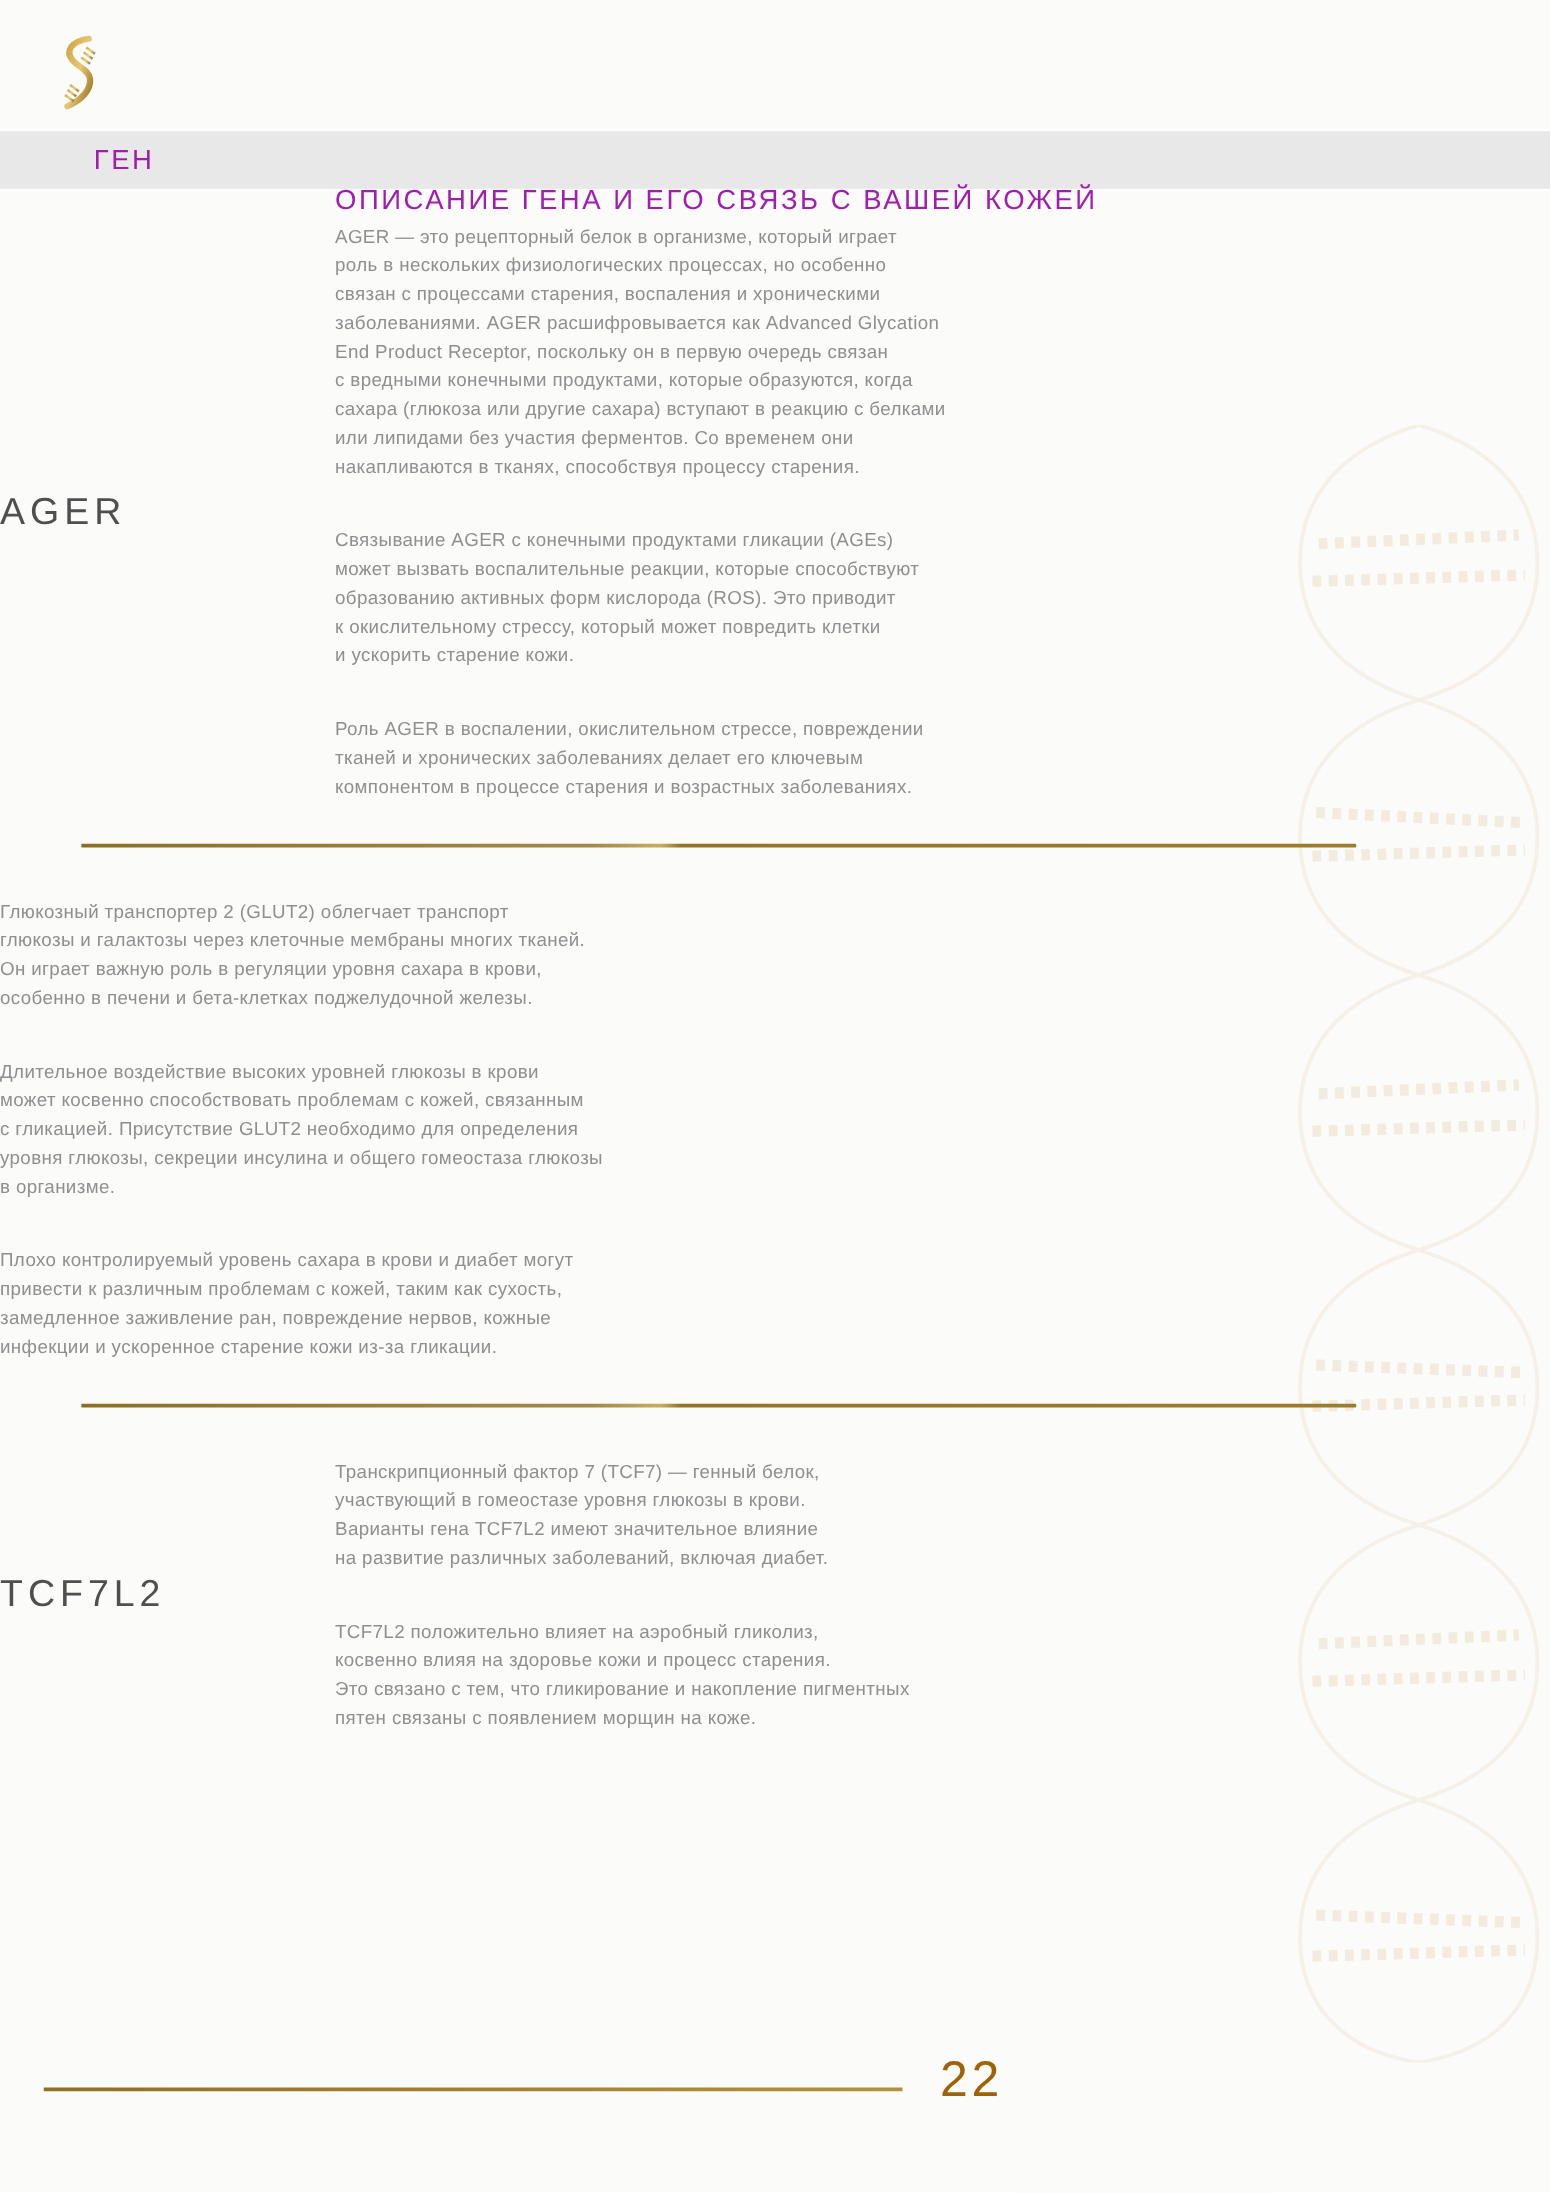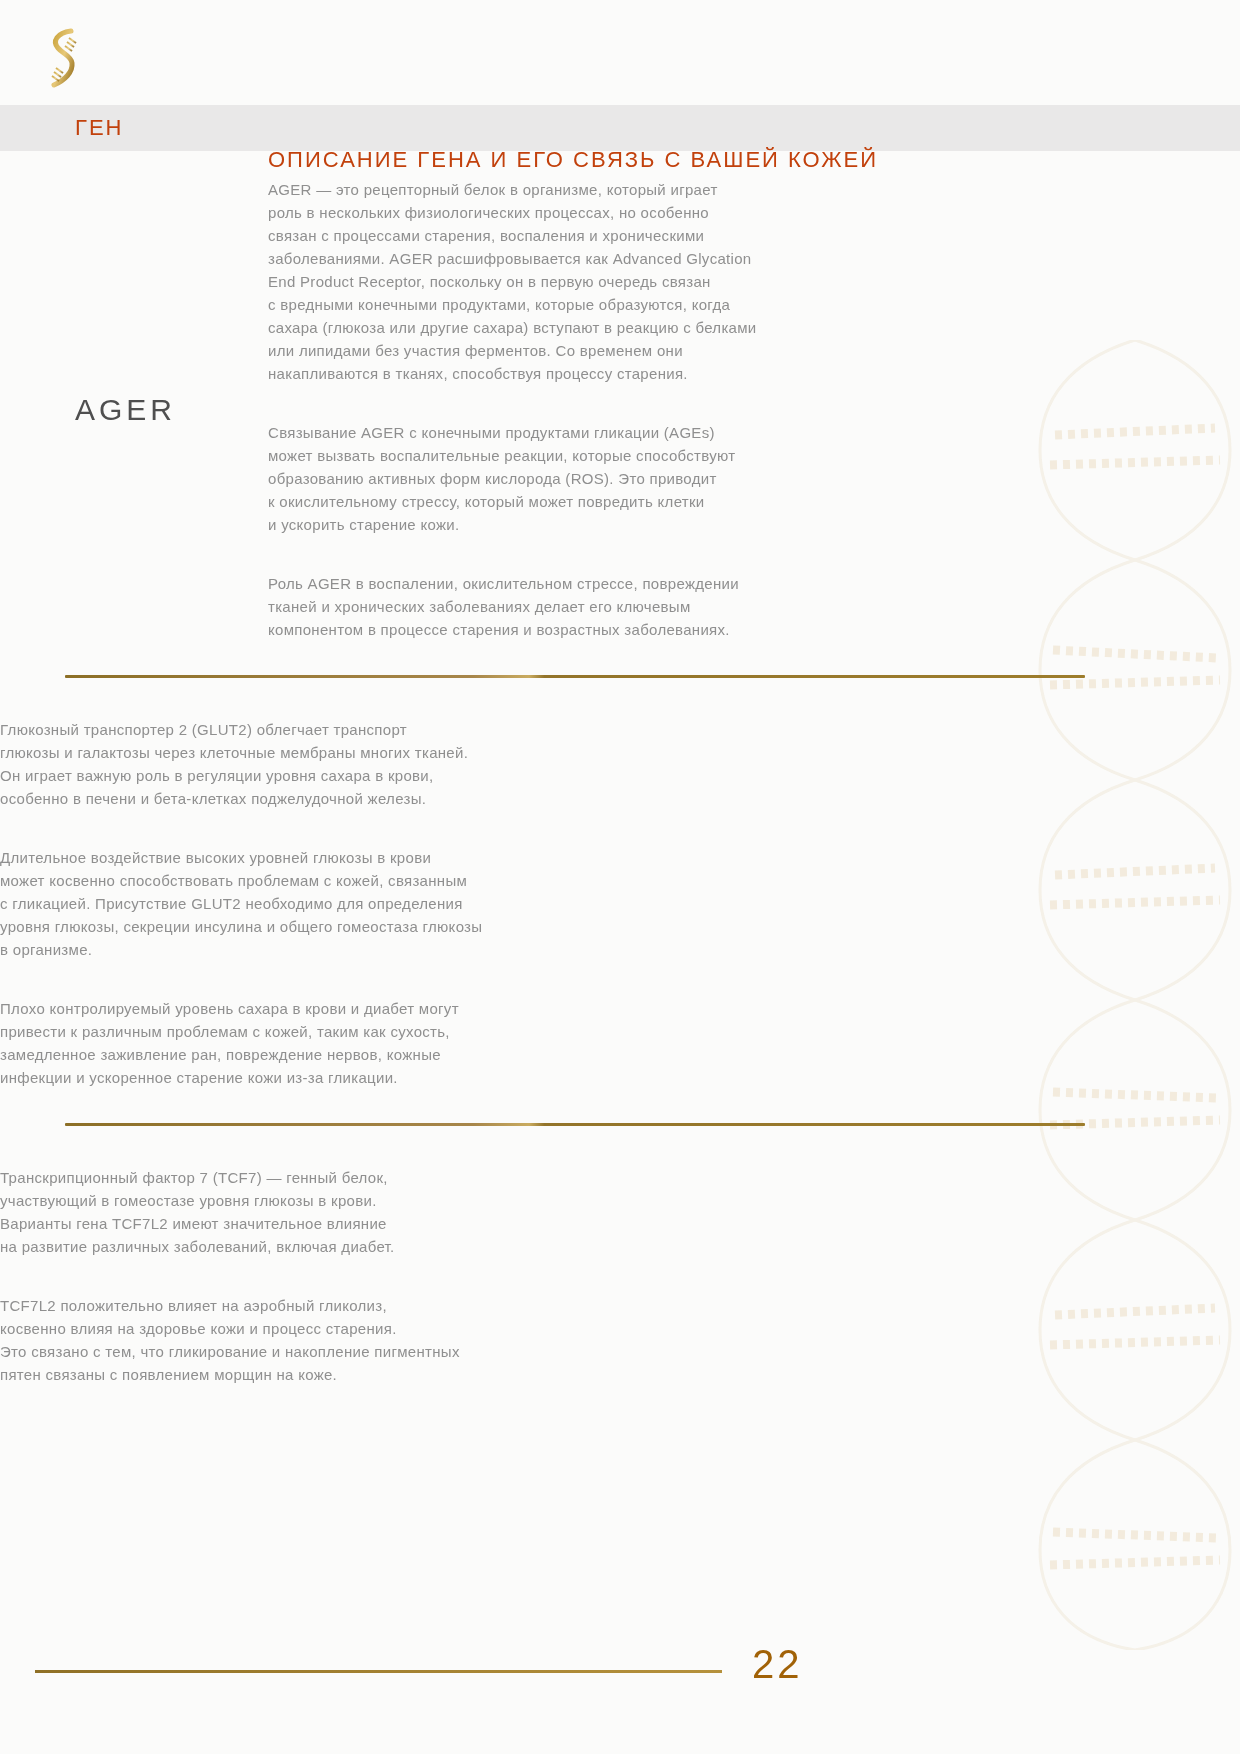--- a/index.html
+++ b/index.html
@@ -24,31 +24,30 @@
   
   .table-header{
     position:relative;
     height:46px;
     background:#e9e8e8;
     z-index:1;
   }
   .th{
     position:absolute;top:50%;transform:translateY(-50%);
     font-size:22px;font-weight:300;
-    letter-spacing:2px;color:#c2410c;
+    letter-spacing:2px;color:#a21caf;
     white-space:nowrap;
   }
   .th-gene{left:75px;}
   .th-desc{left:268px;margin-top:32px;}
   
   main{position:relative;z-index:1;padding-top:27px;}
   .gene-row{display:flex;}
   .gene-cell{
     width:268px;box-sizing:border-box;
-    padding-left:75px;
     display:flex;align-items:center;
   }
   .gene-name{
     margin:0;font-size:30px;font-weight:300;
     letter-spacing:4px;color:#4f4f4f;
   }
   .desc-cell{width:790px;}
   .desc-cell p{
     margin:0 0 36px 0;
     font-size:15px;font-weight:400;
@@ -173,20 +172,23 @@
         <p>Плохо контролируемый уровень сахара в крови и диабет могут
 привести к различным проблемам с кожей, таким как сухость,
 замедленное заживление ран, повреждение нервов, кожные
 инфекции и ускоренное старение кожи из-за гликации.</p>
       </div>
     </section>
 
     <div class="divider"></div>
 
     <section class="gene-row">
+      <div class="gene-cell">
+        <h2 class="gene-name">TCF7L2</h2>
+      </div>
       <div class="desc-cell">
         <p>Транскрипционный фактор 7 (TCF7) — генный белок,
 участвующий в гомеостазе уровня глюкозы в крови.
 Варианты гена TCF7L2 имеют значительное влияние
 на развитие различных заболеваний, включая диабет.</p>
         <p>TCF7L2 положительно влияет на аэробный гликолиз,
 косвенно влияя на здоровье кожи и процесс старения.
 Это связано с тем, что гликирование и накопление пигментных
 пятен связаны с появлением морщин на коже.</p>
       </div>

